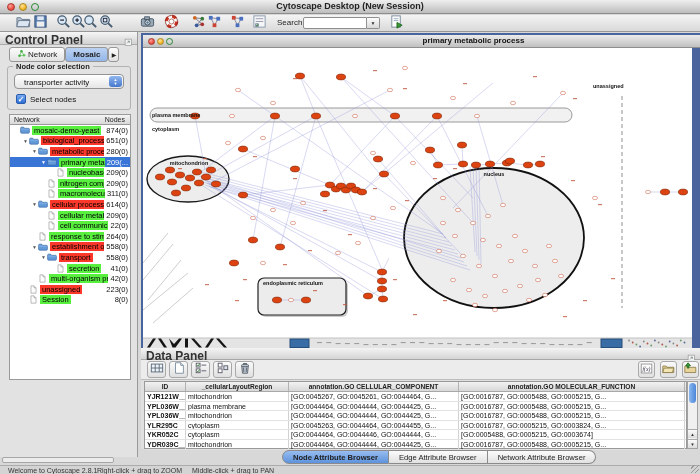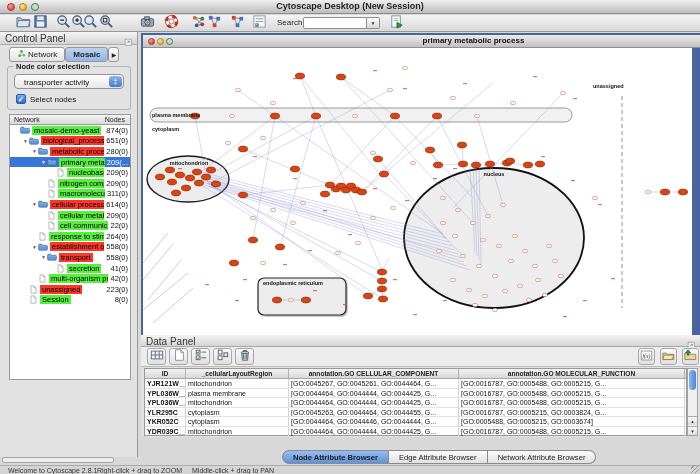--- a/index.html
+++ b/index.html
@@ -21,21 +21,21 @@
   .search-label{position:absolute;left:277px;top:3px;font-size:8px;color:#222;}
   .search-box{position:absolute;left:303px;top:2px;width:64px;height:12px;background:#fff;
     border:1px solid #8f8f8f;border-radius:2px 0 0 2px;font-size:8px;}
   .search-box input{width:100%;height:100%;border:0;outline:none;font-size:8px;padding:0 2px;background:transparent;font-family:"Liberation Sans",sans-serif;}
   .search-dd{position:absolute;left:367px;top:2px;width:13px;height:12px;background:linear-gradient(#fdfdfd,#d8d8d8);
     border:1px solid #8f8f8f;border-left:0;border-radius:0 2px 2px 0;font-size:5px;color:#333;text-align:center;line-height:11px;}
   
   .cp{position:absolute;left:0;top:32px;width:138px;height:425px;background:#e2e2e2;border-right:1px solid #9a9a9a;}
   .cp-header{position:absolute;left:0;top:0;width:100%;height:13px;background:linear-gradient(#f6f6f6,#d2d2d2);
     border-bottom:1px solid #ababab;}
-  .hdr-title{position:absolute;left:5px;top:1px;font-size:10px;font-weight:normal;color:#333;}
+  .hdr-title{position:absolute;left:5px;top:1px;font-size:12px;font-weight:bold;color:#333;}
   .hdr-float{position:absolute;right:4px;top:1px;}
   .cp-tabs{position:absolute;left:9px;top:15px;height:15px;display:flex;}
   .cptab{height:15px;display:flex;align-items:center;gap:2px;padding:0 7px;font-size:8px;color:#222;
     background:linear-gradient(#fcfcfc,#e2e2e2);border:1px solid #969696;border-radius:3px;}
   .cptab.selected{background:linear-gradient(#bcd2f2,#93b6e8);font-weight:bold;}
   .cptab-arrow{width:11px;height:15px;font-size:6px;color:#222;display:flex;align-items:center;justify-content:center;
     background:linear-gradient(#fcfcfc,#e2e2e2);border:1px solid #969696;border-radius:3px;}
   .cp-group{position:absolute;left:7px;top:34px;width:124px;height:44px;border:1px solid #b2b2b2;border-radius:3px;}
   .cp-legend{position:absolute;left:5px;top:-5px;background:#e2e2e2;padding:0 3px;font-size:7.5px;font-weight:bold;color:#222;}
   .combo{position:absolute;left:6px;top:7px;width:110px;height:15px;background:linear-gradient(#ffffff,#e6e6e6);
@@ -64,21 +64,21 @@
   .tcount{margin-left:auto;padding-left:2px;color:#111;overflow:hidden;flex:none;}
   .trow.selected .tcount{color:#fff;}
   
   .net-frame{position:absolute;left:141px;top:33px;width:559px;height:319px;background:#4a659e;}
   .net-titlebar{position:absolute;left:2px;top:2px;width:661px;height:13px;
     background:linear-gradient(#ebebeb,#c1c1c1);border-bottom:1px solid #8e8e8e;}
   .ntl{position:absolute;top:3px;width:7px;height:7px;border-radius:50%;}
   .net-title{position:absolute;left:0;right:0;top:1px;text-align:center;font-size:8px;font-weight:bold;color:#111;}
   .net-canvas{position:absolute;left:2px;top:15px;width:549px;height:300px;background:#fff;overflow:hidden;}
   
-  .data-panel{position:absolute;left:141px;top:335px;width:559px;height:101px;background:#e0e0e0;}
+  .data-panel{position:absolute;left:141px;top:348px;width:559px;height:101px;background:#e0e0e0;}
   .dp-header{position:absolute;left:0;top:0;width:100%;height:12px;background:linear-gradient(#f4f4f4,#d4d4d4);border-bottom:1px solid #a8a8a8;}
   .dp-toolbar{position:absolute;left:0;top:12px;width:100%;height:20px;background:#ececec;border-bottom:1px solid #bdbdbd;}
   .dbtn{position:absolute;top:1px;width:19px;height:17px;display:flex;align-items:center;justify-content:center;
     background:linear-gradient(#fafafa,#e0e0e0);border:1px solid #a8a8a8;border-radius:3px;}
   .dp-table{position:absolute;left:3px;top:33px;width:543px;height:68px;background:#fff;border:1px solid #999;}
   .dt-head{display:flex;height:10px;background:linear-gradient(#f2f2f2,#d8d8d8);border-bottom:1px solid #a8a8a8;}
   .dt-head div{font-size:6.6px;font-weight:bold;color:#222;text-align:center;border-right:1px solid #b2b2b2;
     overflow:hidden;white-space:nowrap;line-height:9px;}
   .dt-row{display:flex;height:9.6px;border-bottom:1px solid #e2e2e2;}
   .dt-row div{font-size:7px;color:#111;padding:0 2px;border-right:1px solid #d2d2d2;overflow:hidden;white-space:nowrap;line-height:9.4px;}

